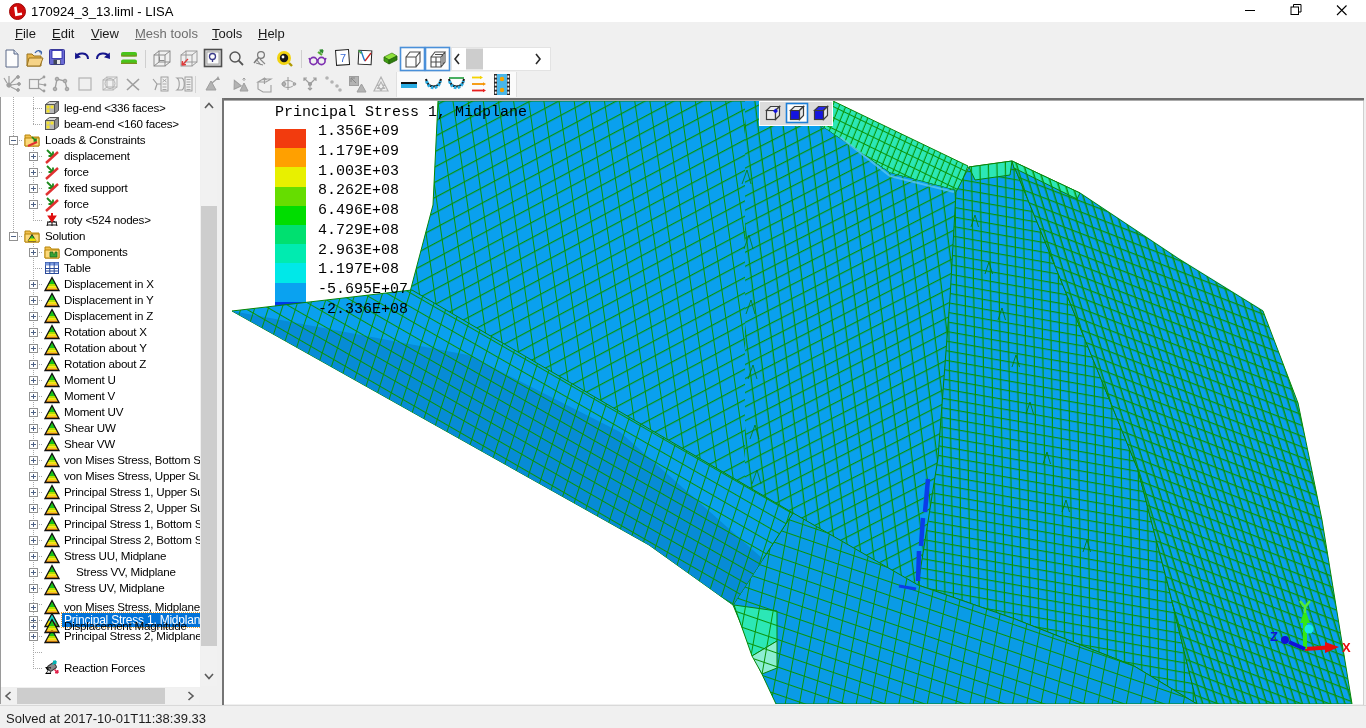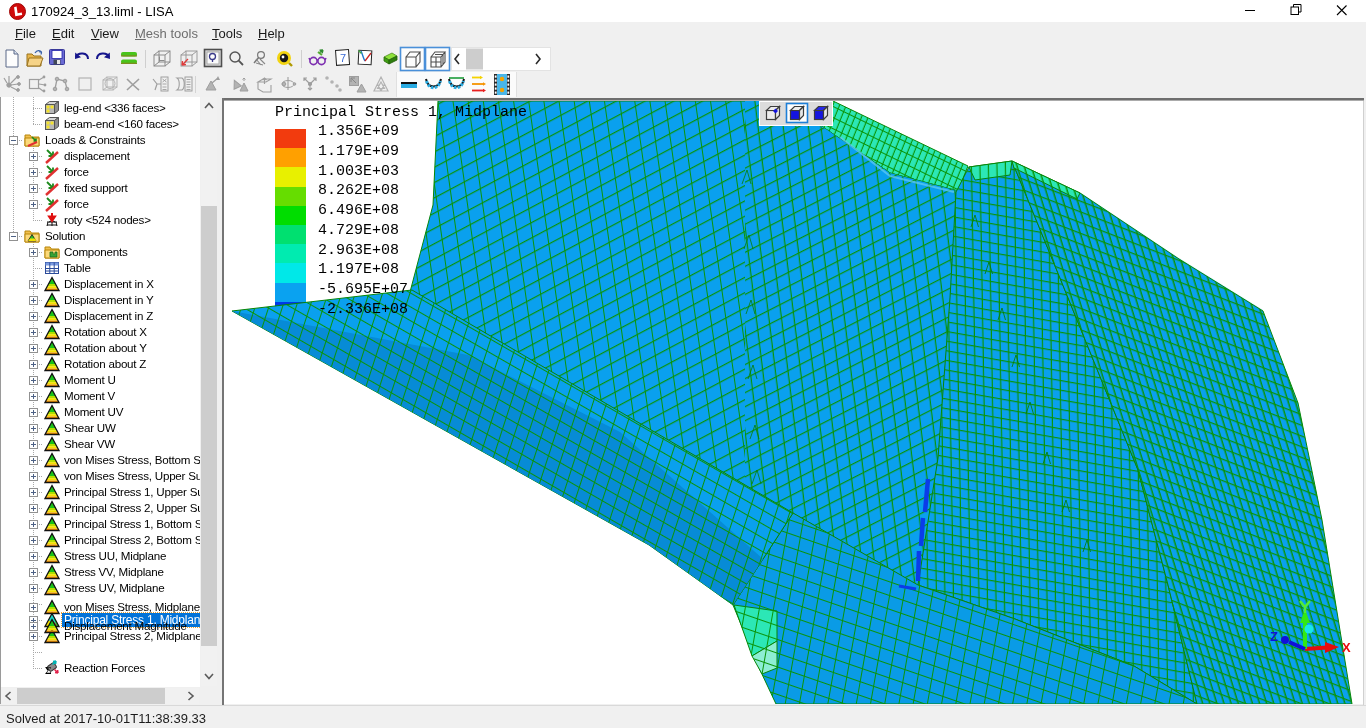--- a/index.html
+++ b/index.html
@@ -942,21 +942,21 @@
           </defs>
           <g clip-path="url(#tc)">
             <rect x="0" y="0" width="16" height="8" fill="#19c119"></rect>
             <rect x="0" y="8" width="16" height="2.2" fill="#b0e000"></rect>
             <rect x="0" y="10.2" width="16" height="2.3" fill="#f5e000"></rect>
             <rect x="0" y="12.5" width="16" height="1.8" fill="#f09000"></rect>
             <rect x="0" y="14.3" width="16" height="1.7" fill="#e03000"></rect>
           </g>
           <path d="M8 1.5 L15 14.5 L1 14.5 Z" fill="none" stroke="#111" stroke-width="1.3"></path>
         </svg></div>
-      <div class="tlabel" style="left:64px">Stress VV, Midplane</div>
+      <div class="tlabel" style="left:76px">Stress VV, Midplane</div>
     </div>
     <div class="abs" style="left:33px;top:491px;width:10px;height:1px;background-image:repeating-linear-gradient(90deg,#a8a8a8 0 1px,transparent 1px 2px);"></div>
     <div class="trow" style="left:0;top:483px;width:200px">
       <div class="abs" style="left:29px;top:3.5px;width:9px;height:9px;background:#fff">
         <svg width="9" height="9" style="position:absolute;left:0;top:0">
           <rect x="0.5" y="0.5" width="8" height="8" fill="#fff" stroke="#919191"></rect>
           <line x1="2" y1="4.5" x2="7" y2="4.5" stroke="#4d6185" stroke-width="1"></line>
           <line x1="4.5" y1="2" x2="4.5" y2="7" stroke="#4d6185" stroke-width="1"></line>
         </svg>
       </div>

